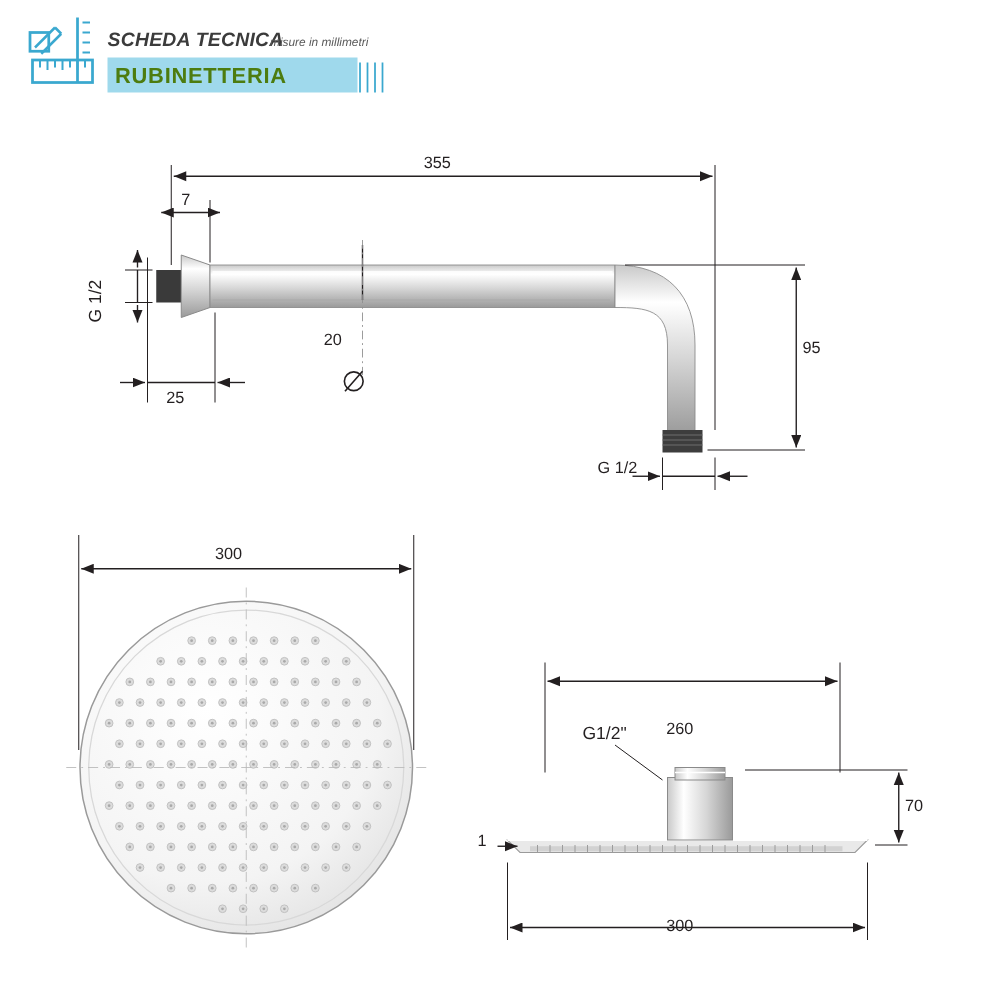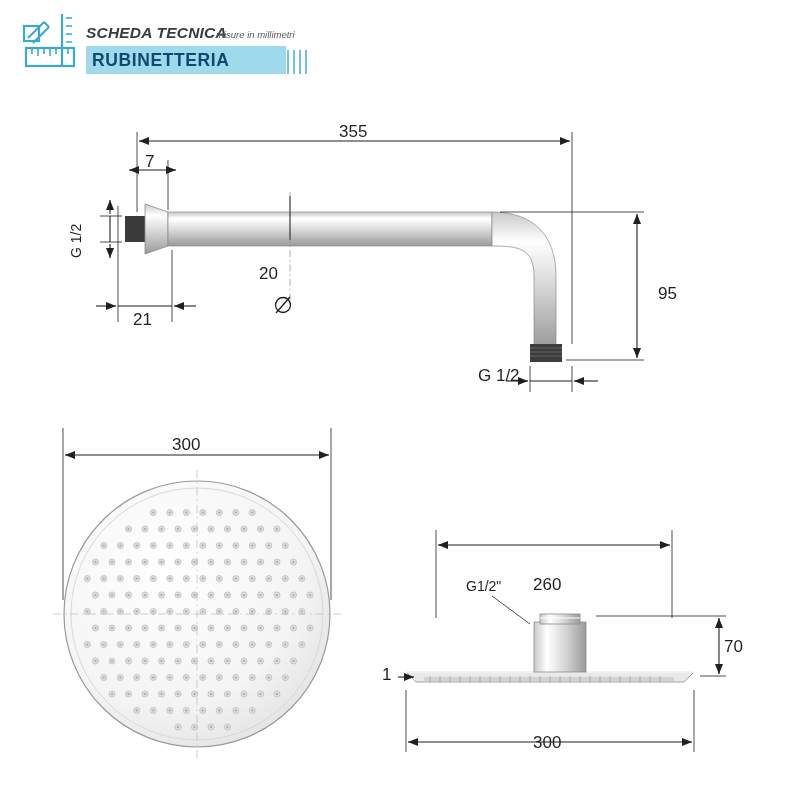--- a/index.html
+++ b/index.html
@@ -42,27 +42,27 @@
   .hdr-band {
     left: 86px; top: 46px;
     width: 200px; height: 28px;
     background: #9fd9ec;
   }
   .hdr-band-text {
     left: 92px; top: 50px;
     font-size: 17.5px;
     font-weight: bold;
     letter-spacing: 0.6px;
-    color: #0c4a6e;
+    color: #4d7c0f;
     white-space: nowrap;
   }
 
   
   .dim {
-    font-size: 17px;
+    font-size: 13px;
     color: #231f20;
     white-space: nowrap;
     font-family: "Liberation Sans", sans-serif;
   }
   .dim.small { font-size: 14px; }
   .vert {
     transform-origin: 0 0;
     transform: rotate(-90deg);
   }
 </style>
@@ -576,23 +576,23 @@
   </g>
 </svg>
 
 <div class="abs hdr-band"></div>
 <div class="abs hdr-title">SCHEDA TECNICA</div>
 <div class="abs hdr-sub">misure in millimetri</div>
 <div class="abs hdr-band-text">RUBINETTERIA</div>
 
 <div class="abs dim" style="left:339px; top:122px;">355</div>
 <div class="abs dim" style="left:145px; top:152px;">7</div>
-<div class="abs dim" style="left:133px; top:310px;">21</div>
+<div class="abs dim" style="left:133px; top:310px;">25</div>
 <div class="abs dim" style="left:259px; top:264px;">20</div>
-<div class="abs dim" style="left:642px; top:284px;margin-left:16px;">95</div>
+<div class="abs dim" style="left:642px; top:270px;">95</div>
 <div class="abs dim small vert" style="left:68px; top:258px;">G 1/2</div>
 <div class="abs dim" style="left:478px; top:366px;">G 1/2</div>
 
 <div class="abs dim" style="left:172px; top:435px;">300</div>
 
 <div class="abs dim" style="left:533px; top:527px;margin-top:48px;">260</div>
 <div class="abs dim" style="left:533px; top:733px;">300</div>
 <div class="abs dim" style="left:724px; top:637px;">70</div>
 <div class="abs dim" style="left:382px; top:665px;">1</div>
 <div class="abs dim small" style="left:466px; top:578px;">G1/2"</div>

